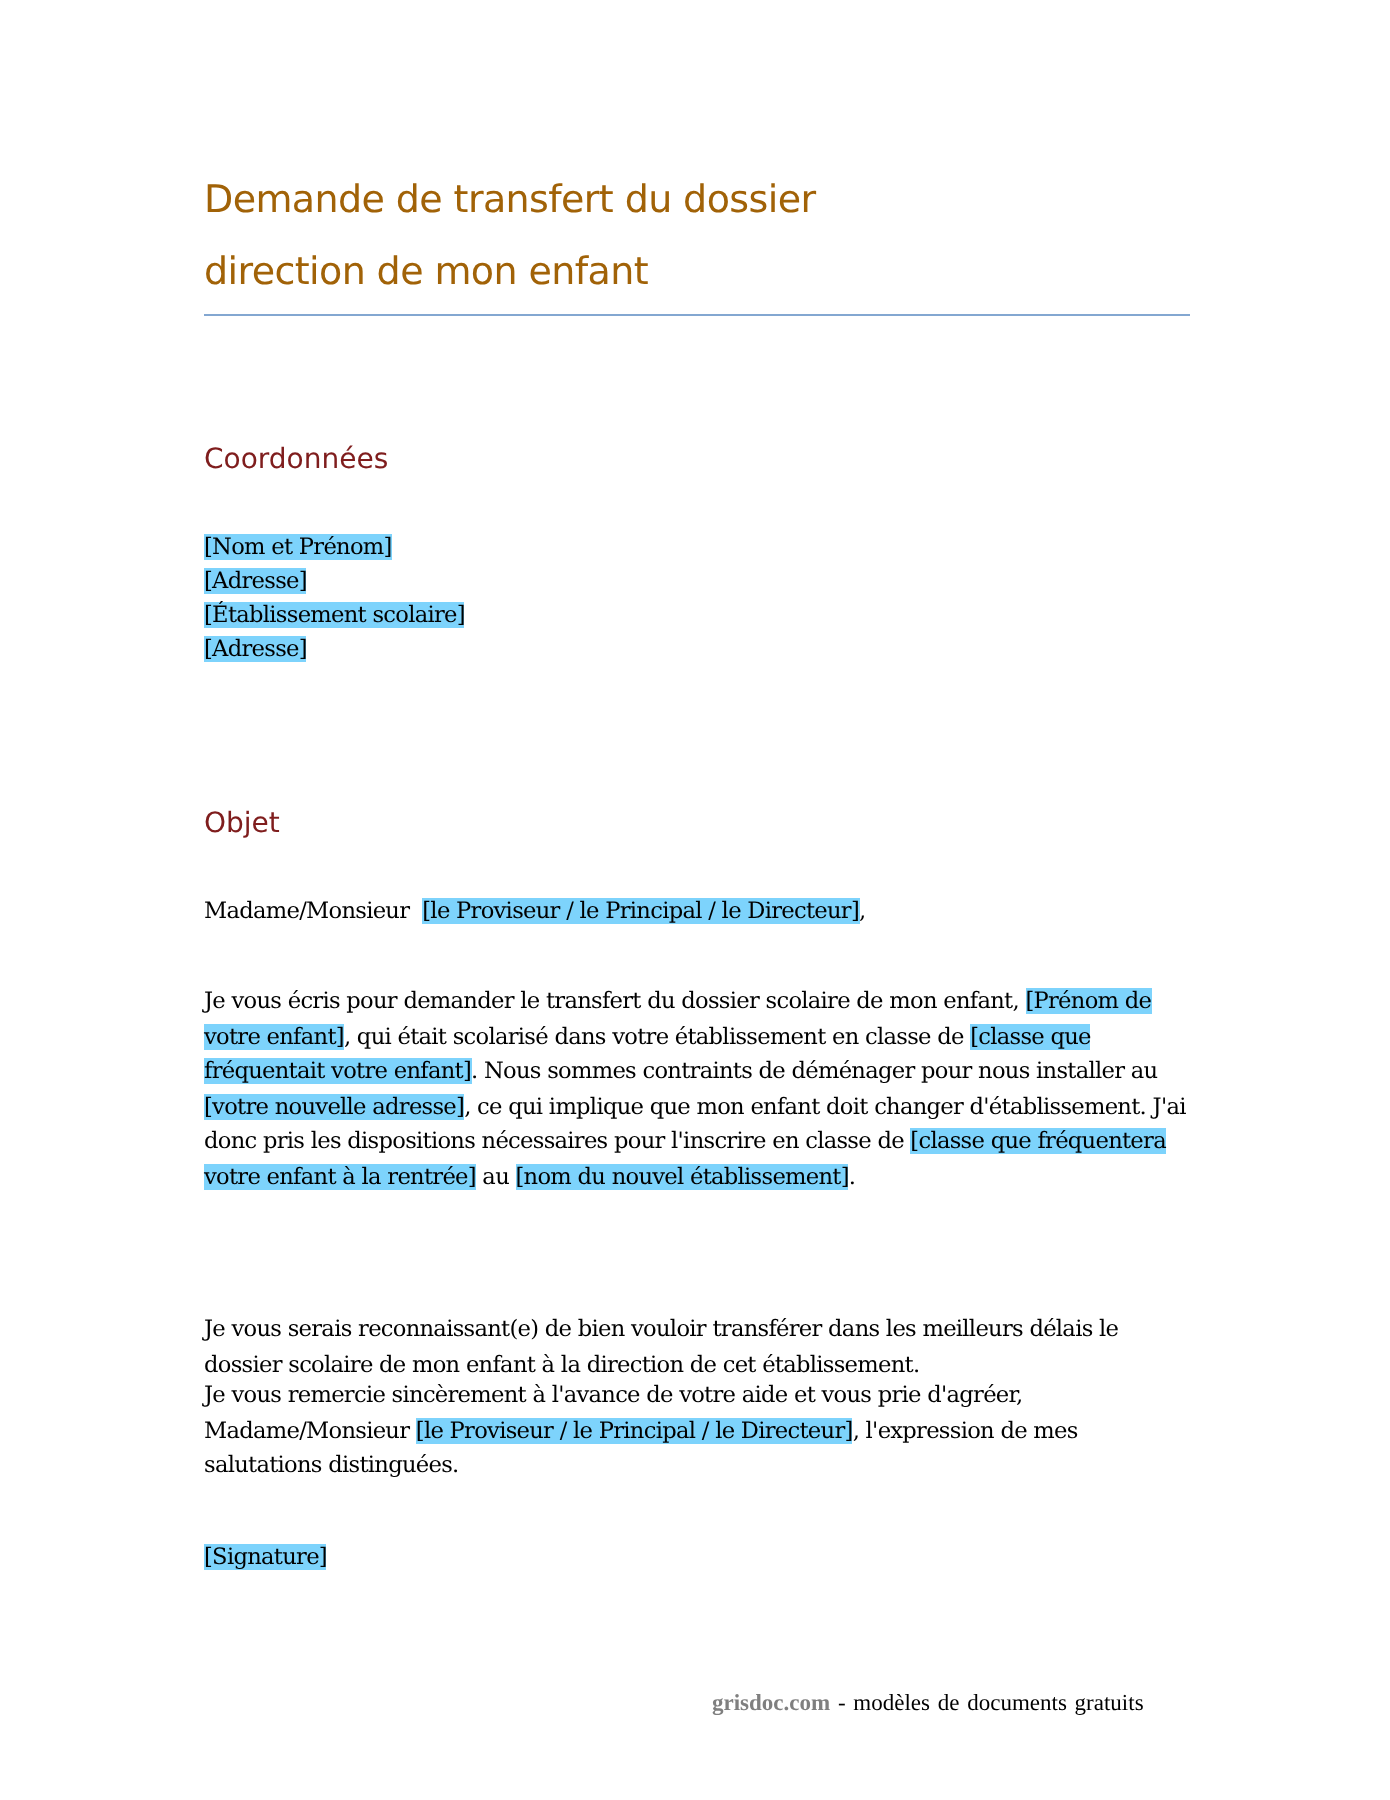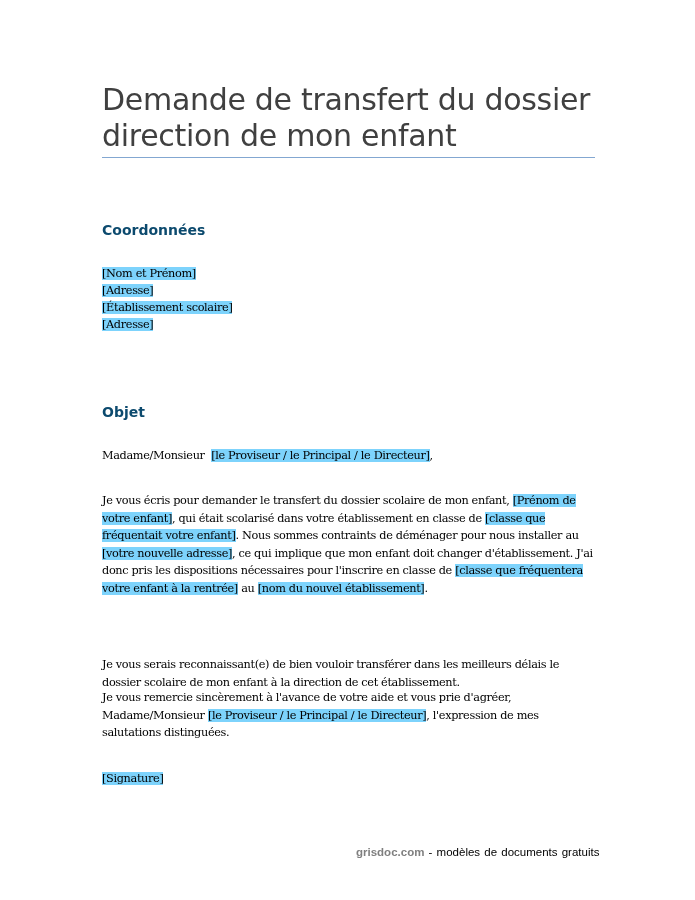--- a/index.html
+++ b/index.html
@@ -1,36 +1,36 @@
 <!DOCTYPE html>
 <html><head>
 <meta charset="utf-8">
 <style>
   html, body { margin: 0; padding: 0; background: #ffffff; }
   body { width: 695px; height: 900px; position: relative; overflow: hidden; }
   .page { position: absolute; left: 0; top: 0; width: 695px; height: 900px; background: #fff; }
   .title {
     position: absolute; left: 102px; top: 82px; width: 500px;
-    font-family: "DejaVu Sans", sans-serif; font-size: 30px; line-height: 36px;
-    color: #404040; font-weight: normal; letter-spacing: -0.3px;
+    font-family: "DejaVu Sans", sans-serif; font-size: 19px; line-height: 36px;
+    color: #a16207; font-weight: normal; letter-spacing: -0.3px;
   }
   .title-rule { position: absolute; left: 102px; top: 157px; width: 493px; height: 1px; background: #4f81bd; opacity: 0.7; }
   .heading {
     position: absolute; left: 102px;
-    font-family: "DejaVu Sans", sans-serif; font-size: 14px; font-weight: bold; color: #0c4a6e;
+    font-family: "DejaVu Sans", sans-serif; font-size: 14px; font-weight: normal; color: #7f1d1d;
   }
   .body-text {
     position: absolute; left: 102px; width: 495px;
     font-family: "DejaVu Serif", serif; font-size: 11.3px; line-height: 17.5px; color: #000;
     letter-spacing: -0.35px;
   }
   .hl { background: #7dd3fc; }
   .footer {
     position: absolute; left: 356px; top: 846px;
-    font-family: Liberation Sans, sans-serif; font-size: 11.5px; color: #000; word-spacing: 1px;
+    font-family: Liberation Serif, serif; font-size: 11.5px; color: #000; word-spacing: 1px;
   }
   .footer .site { color: #7f7f7f; font-weight: bold; }
 </style>
 </head>
 <body>
 
 <div class="page">
 
   <div class="title">
     <div>Demande de transfert du dossier</div>

